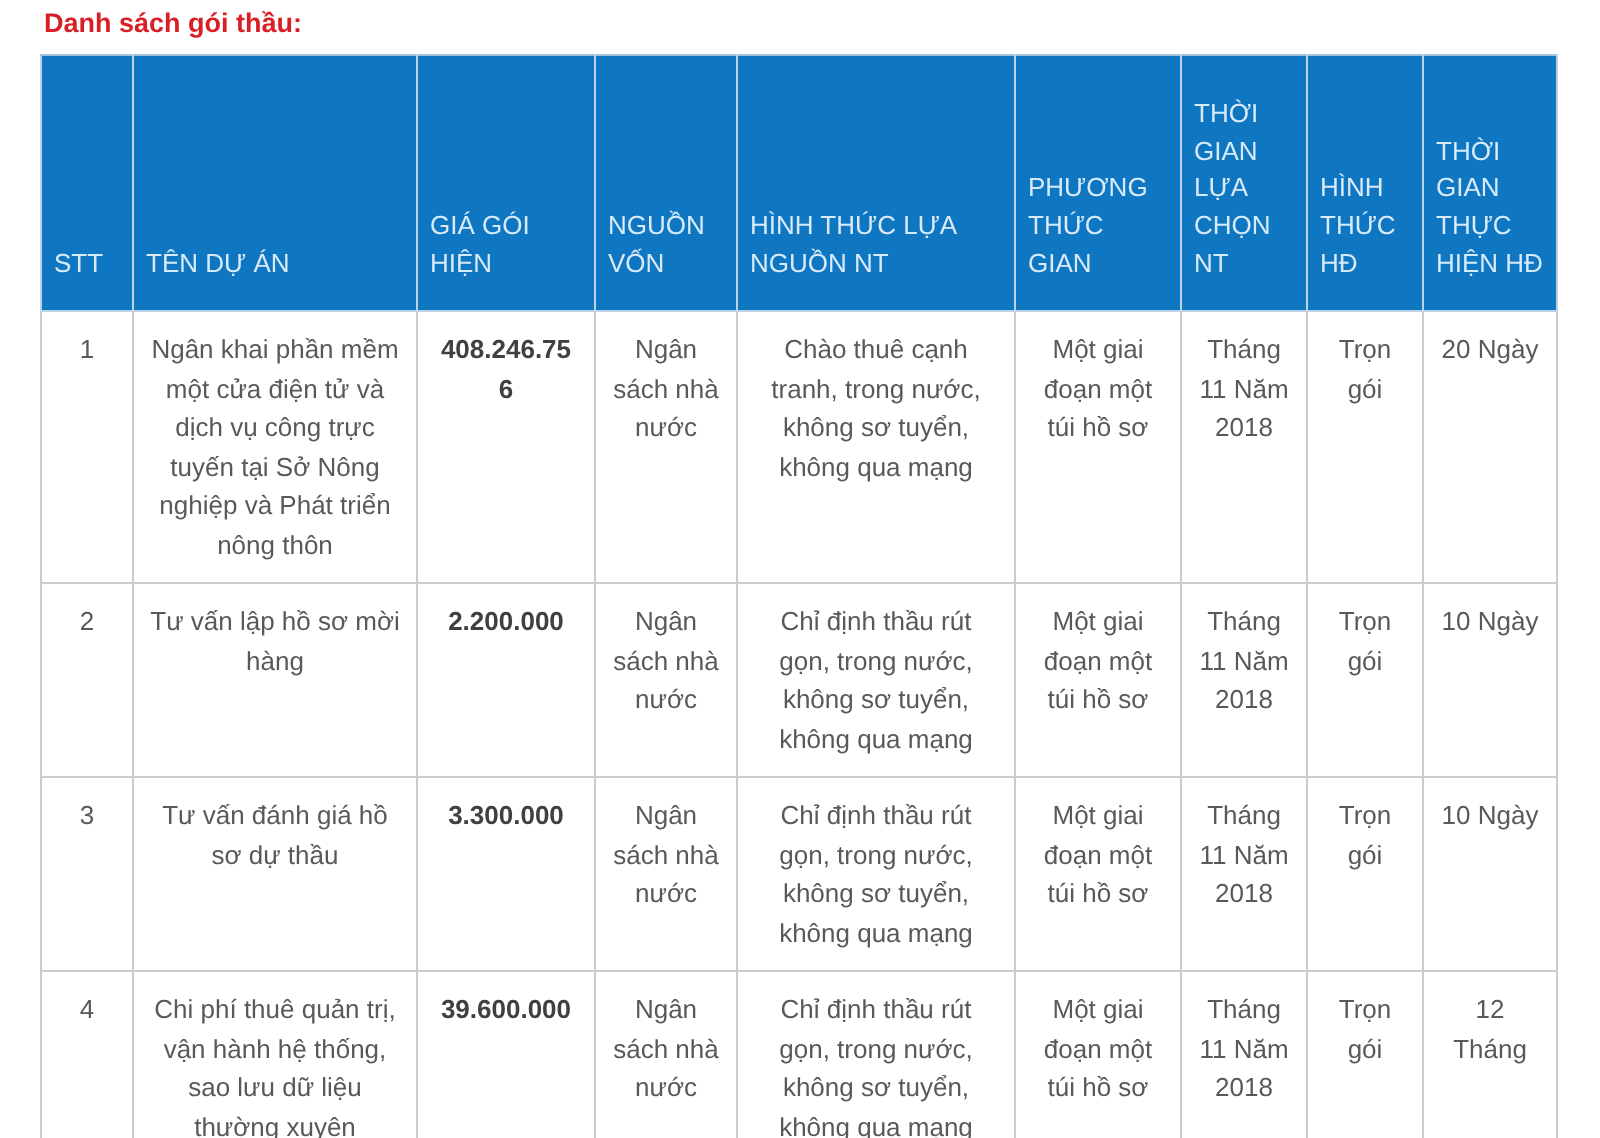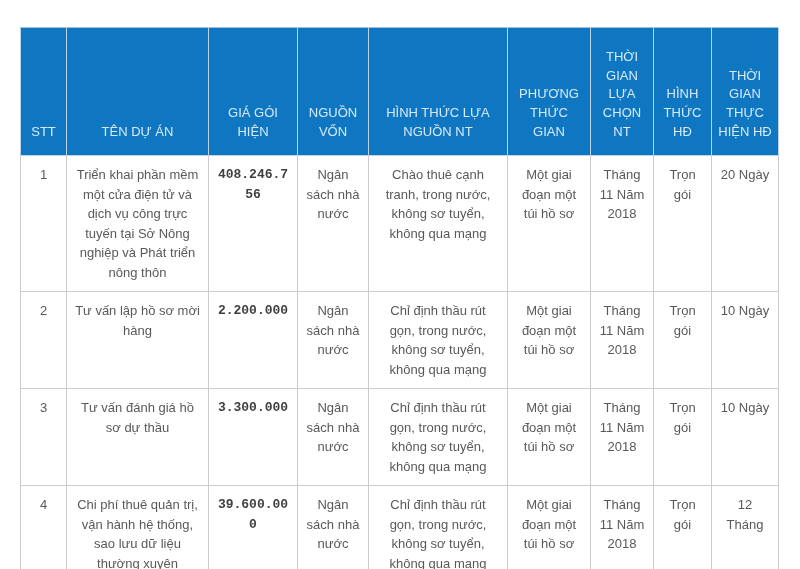--- a/index.html
+++ b/index.html
@@ -47,46 +47,46 @@
   tbody tr:nth-child(2) { height: 87px; }
   tbody tr:nth-child(3) { height: 90px; }
   tbody tr:nth-child(4) { height: 95px; }
 
   th {
     background: #0f77c2;
     color: #d8eaf8;
     font-size: 13px;
     font-weight: 400;
     line-height: 1.45;
-    text-align: center;
+    text-align: left;
     vertical-align: bottom;
     padding: 6px 6px 13px 6px;
     border: 1px solid #bcd3e6;
     border-top: 1px solid #9fc2dd;
   }
   td {
     border: 1px solid #cccccc;
     text-align: center;
     vertical-align: top;
     padding: 9px 8px;
     font-size: 13px;
     line-height: 1.5;
     color: #58595b;
     word-wrap: break-word;
   }
   td.col-gia_goi_thau {
     font-weight: 700;
     color: #3f4042;
-    font-family: Liberation Mono, monospace;
   }
 </style>
 </head>
 <body>
 
 <div class="page">
+  <div class="page-title">Danh sách gói thầu:</div>
 
   <table class="bid-table">
     <colgroup>
       <col class="c-stt">
         <col class="c-ten">
         <col class="c-gia">
       <col class="c-ngu">
         <col class="c-htl">
         <col class="c-ptl">
       <col class="c-tgl">
@@ -102,21 +102,21 @@
           <th>HÌNH THỨC LỰA NGUỒN NT</th>
           <th>PHƯƠNG THỨC GIAN</th>
           <th>THỜI GIAN LỰA CHỌN NT</th>
           <th>HÌNH THỨC HĐ</th>
           <th>THỜI GIAN THỰC HIỆN HĐ</th>
         </tr>
     </thead>
     <tbody>
         <tr>
           <td class="col-stt">1</td>
-          <td class="col-ten_du_an">Triển khai phần mềm một cửa điện tử và dịch vụ công trực tuyến tại Sở Nông nghiệp và Phát triển nông thôn</td>
+          <td class="col-ten_du_an">Ngân khai phần mềm một cửa điện tử và dịch vụ công trực tuyến tại Sở Nông nghiệp và Phát triển nông thôn</td>
           <td class="col-gia_goi_thau">408.246.756</td>
           <td class="col-nguon_von">Ngân sách nhà nước</td>
           <td class="col-hinh_thuc_lua_chon_nt">Chào thuê cạnh tranh, trong nước, không sơ tuyển, không qua mạng</td>
           <td class="col-phuong_thuc_lcnt">Một giai đoạn một túi hồ sơ</td>
           <td class="col-thoi_gian_lua_chon_nt">Tháng 11 Năm 2018</td>
           <td class="col-hinh_thuc_hd">Trọn gói</td>
           <td class="col-thoi_gian_thuc_hien_hd">20 Ngày</td>
         </tr>
         <tr>
           <td class="col-stt">2</td>

